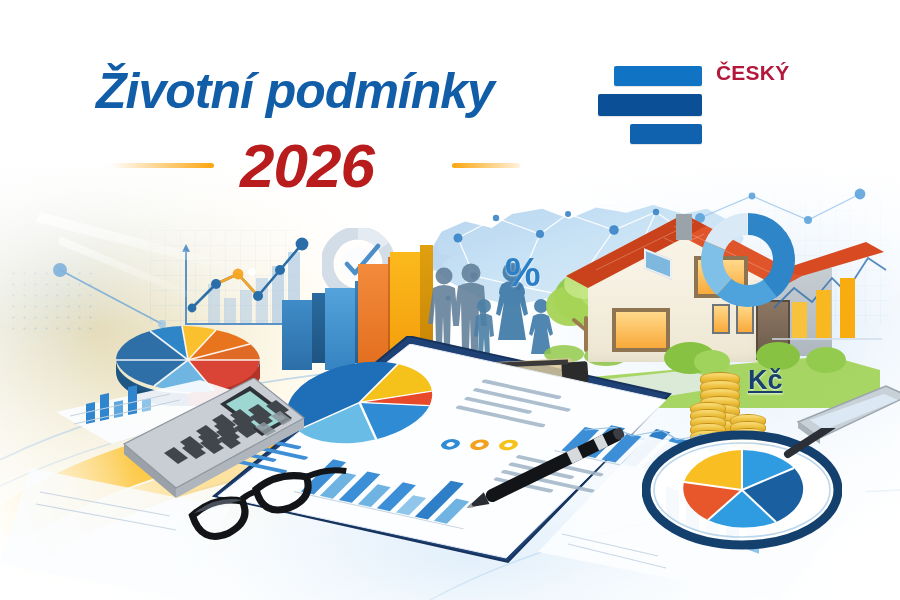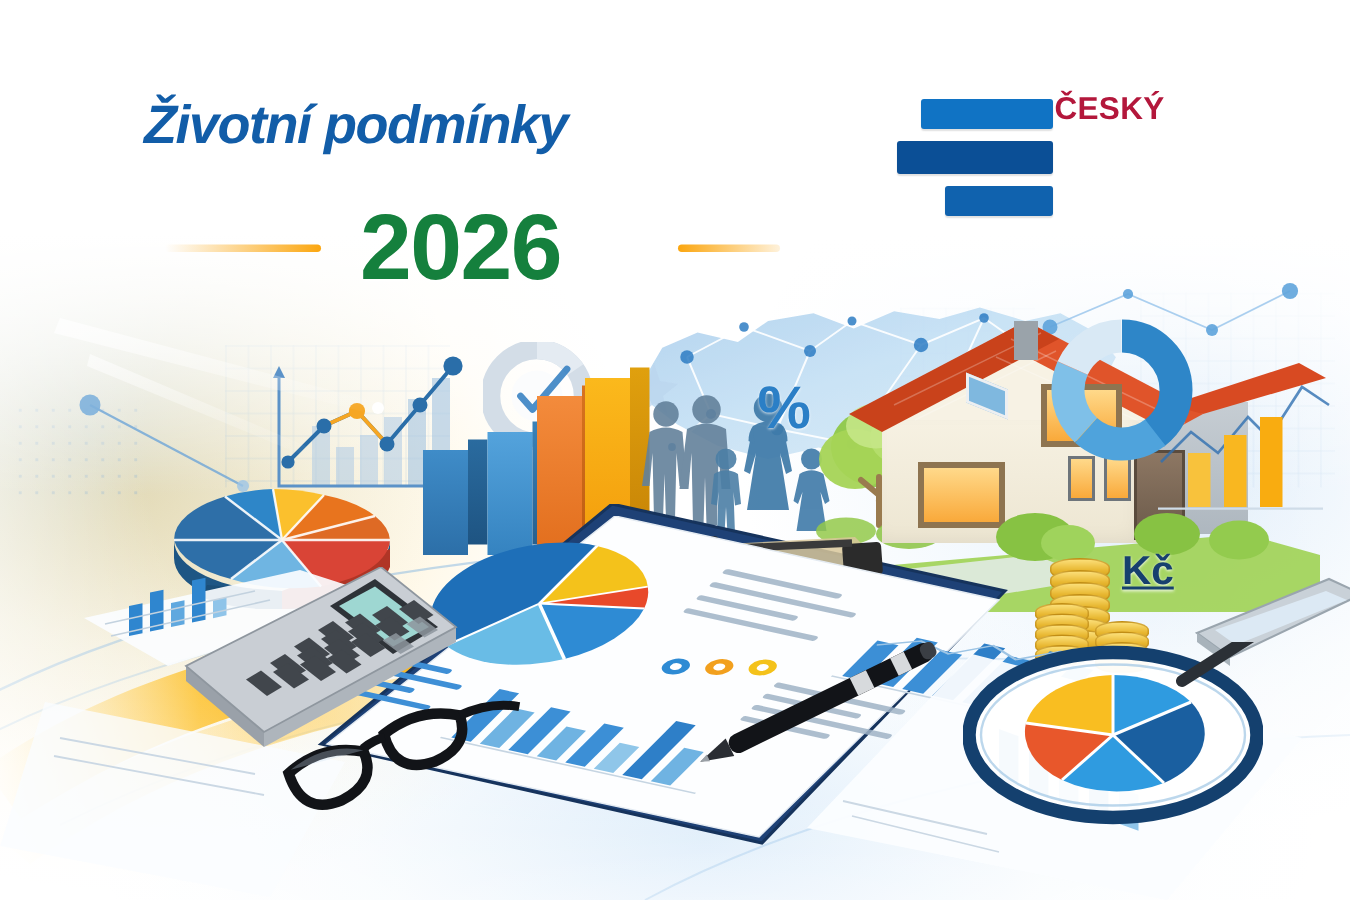--- a/index.html
+++ b/index.html
@@ -23,38 +23,38 @@
 
   .grid-faint{position:absolute;opacity:.5;
       background-image:linear-gradient(rgba(120,170,215,.30) 1px,transparent 1px),
                        linear-gradient(90deg,rgba(120,170,215,.30) 1px,transparent 1px);
       background-size:15px 15px;}
   .dotgrid{position:absolute;opacity:.5;
       background-image:radial-gradient(rgba(110,160,210,.45) 1.1px,transparent 1.3px);
       background-size:11px 11px;}
 
   
-  .title-main{position:absolute;left:96px;top:62px;font-size:36px;font-weight:700;
+  .title-main{position:absolute;left:96px;top:62px;font-size:50px;font-weight:700;
       font-style:italic;letter-spacing:-1px;color:#125DA8;white-space:nowrap;
       text-shadow:0 2px 3px rgba(255,255,255,.85);}
   .title-year{position:absolute;left:240px;top:130px;font-size:62px;font-weight:700;
-      color:#15803d;letter-spacing:-1px;
+      font-style:italic;color:#b91c1c;letter-spacing:-1px;
       text-shadow:0 2px 3px rgba(255,255,255,.8);}
   .dash{position:absolute;height:5px;border-radius:3px;top:163px;}
   .dash-l{left:110px;width:104px;background:linear-gradient(90deg,rgba(251,166,15,0),#FBA60F);}
   .dash-r{left:452px;width:68px;background:linear-gradient(90deg,#FBA60F,rgba(251,166,15,.15));}
 
   
   .logo{position:absolute;left:598px;top:60px;width:290px;height:92px;}
   .logo-bars{position:absolute;left:0;top:4px;width:106px;height:84px;}
   .lbar{position:absolute;border-radius:2px;box-shadow:0 1px 1px rgba(0,0,0,.12);}
   .lbar1{left:16px;top:2px;width:88px;height:20px;background:#1073C4;}
   .lbar2{left:0px;top:30px;width:104px;height:22px;background:#0B4F96;}
   .lbar3{left:32px;top:60px;width:72px;height:20px;background:#1062AE;}
-  .logo-text{position:absolute;left:105px;top:0;color:#B3173B;font-weight:700;
+  .logo-text{position:absolute;left:118px;top:0;color:#B3173B;font-weight:700;
       font-size:21px;line-height:25px;letter-spacing:.2px;}
   .logo-text div{white-space:nowrap;}
 
   
   .abs{position:absolute;}
 
   
   .map-blob{position:absolute;left:418px;top:196px;width:336px;height:128px;
      background:linear-gradient(160deg,#9dc6ea 0%,#bcdcf3 45%,#dceaf7 100%);
      opacity:.78;

